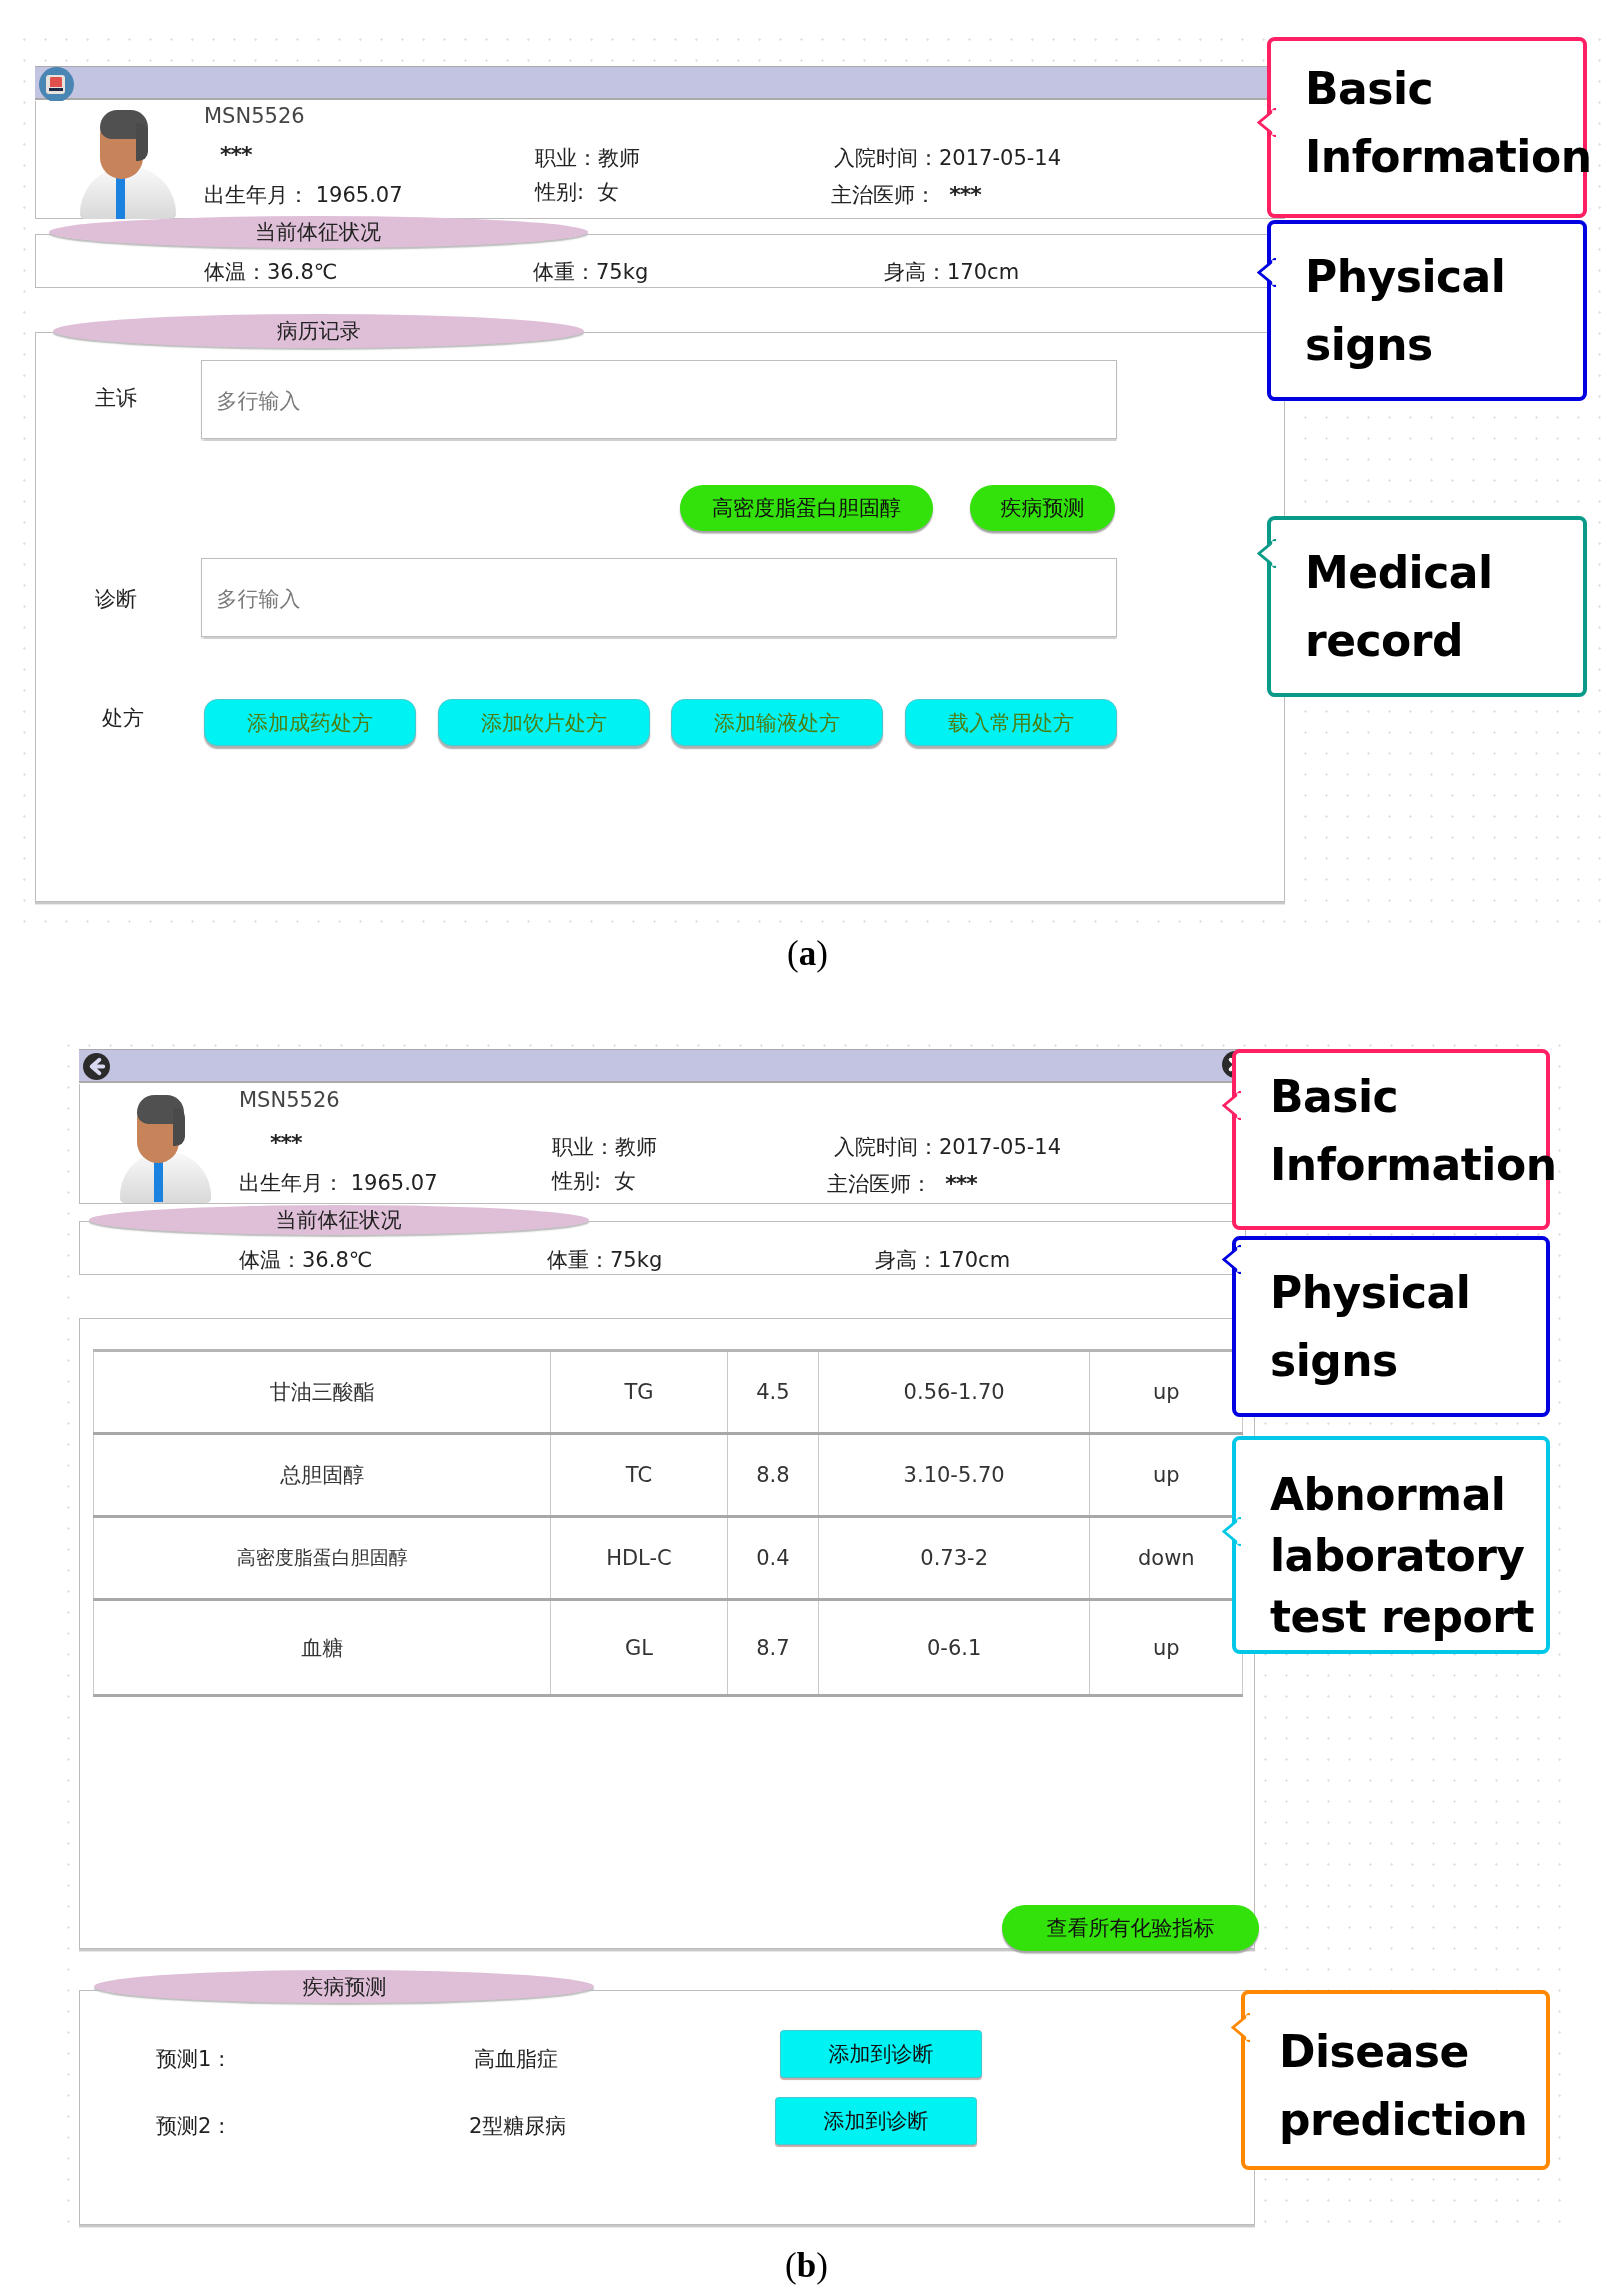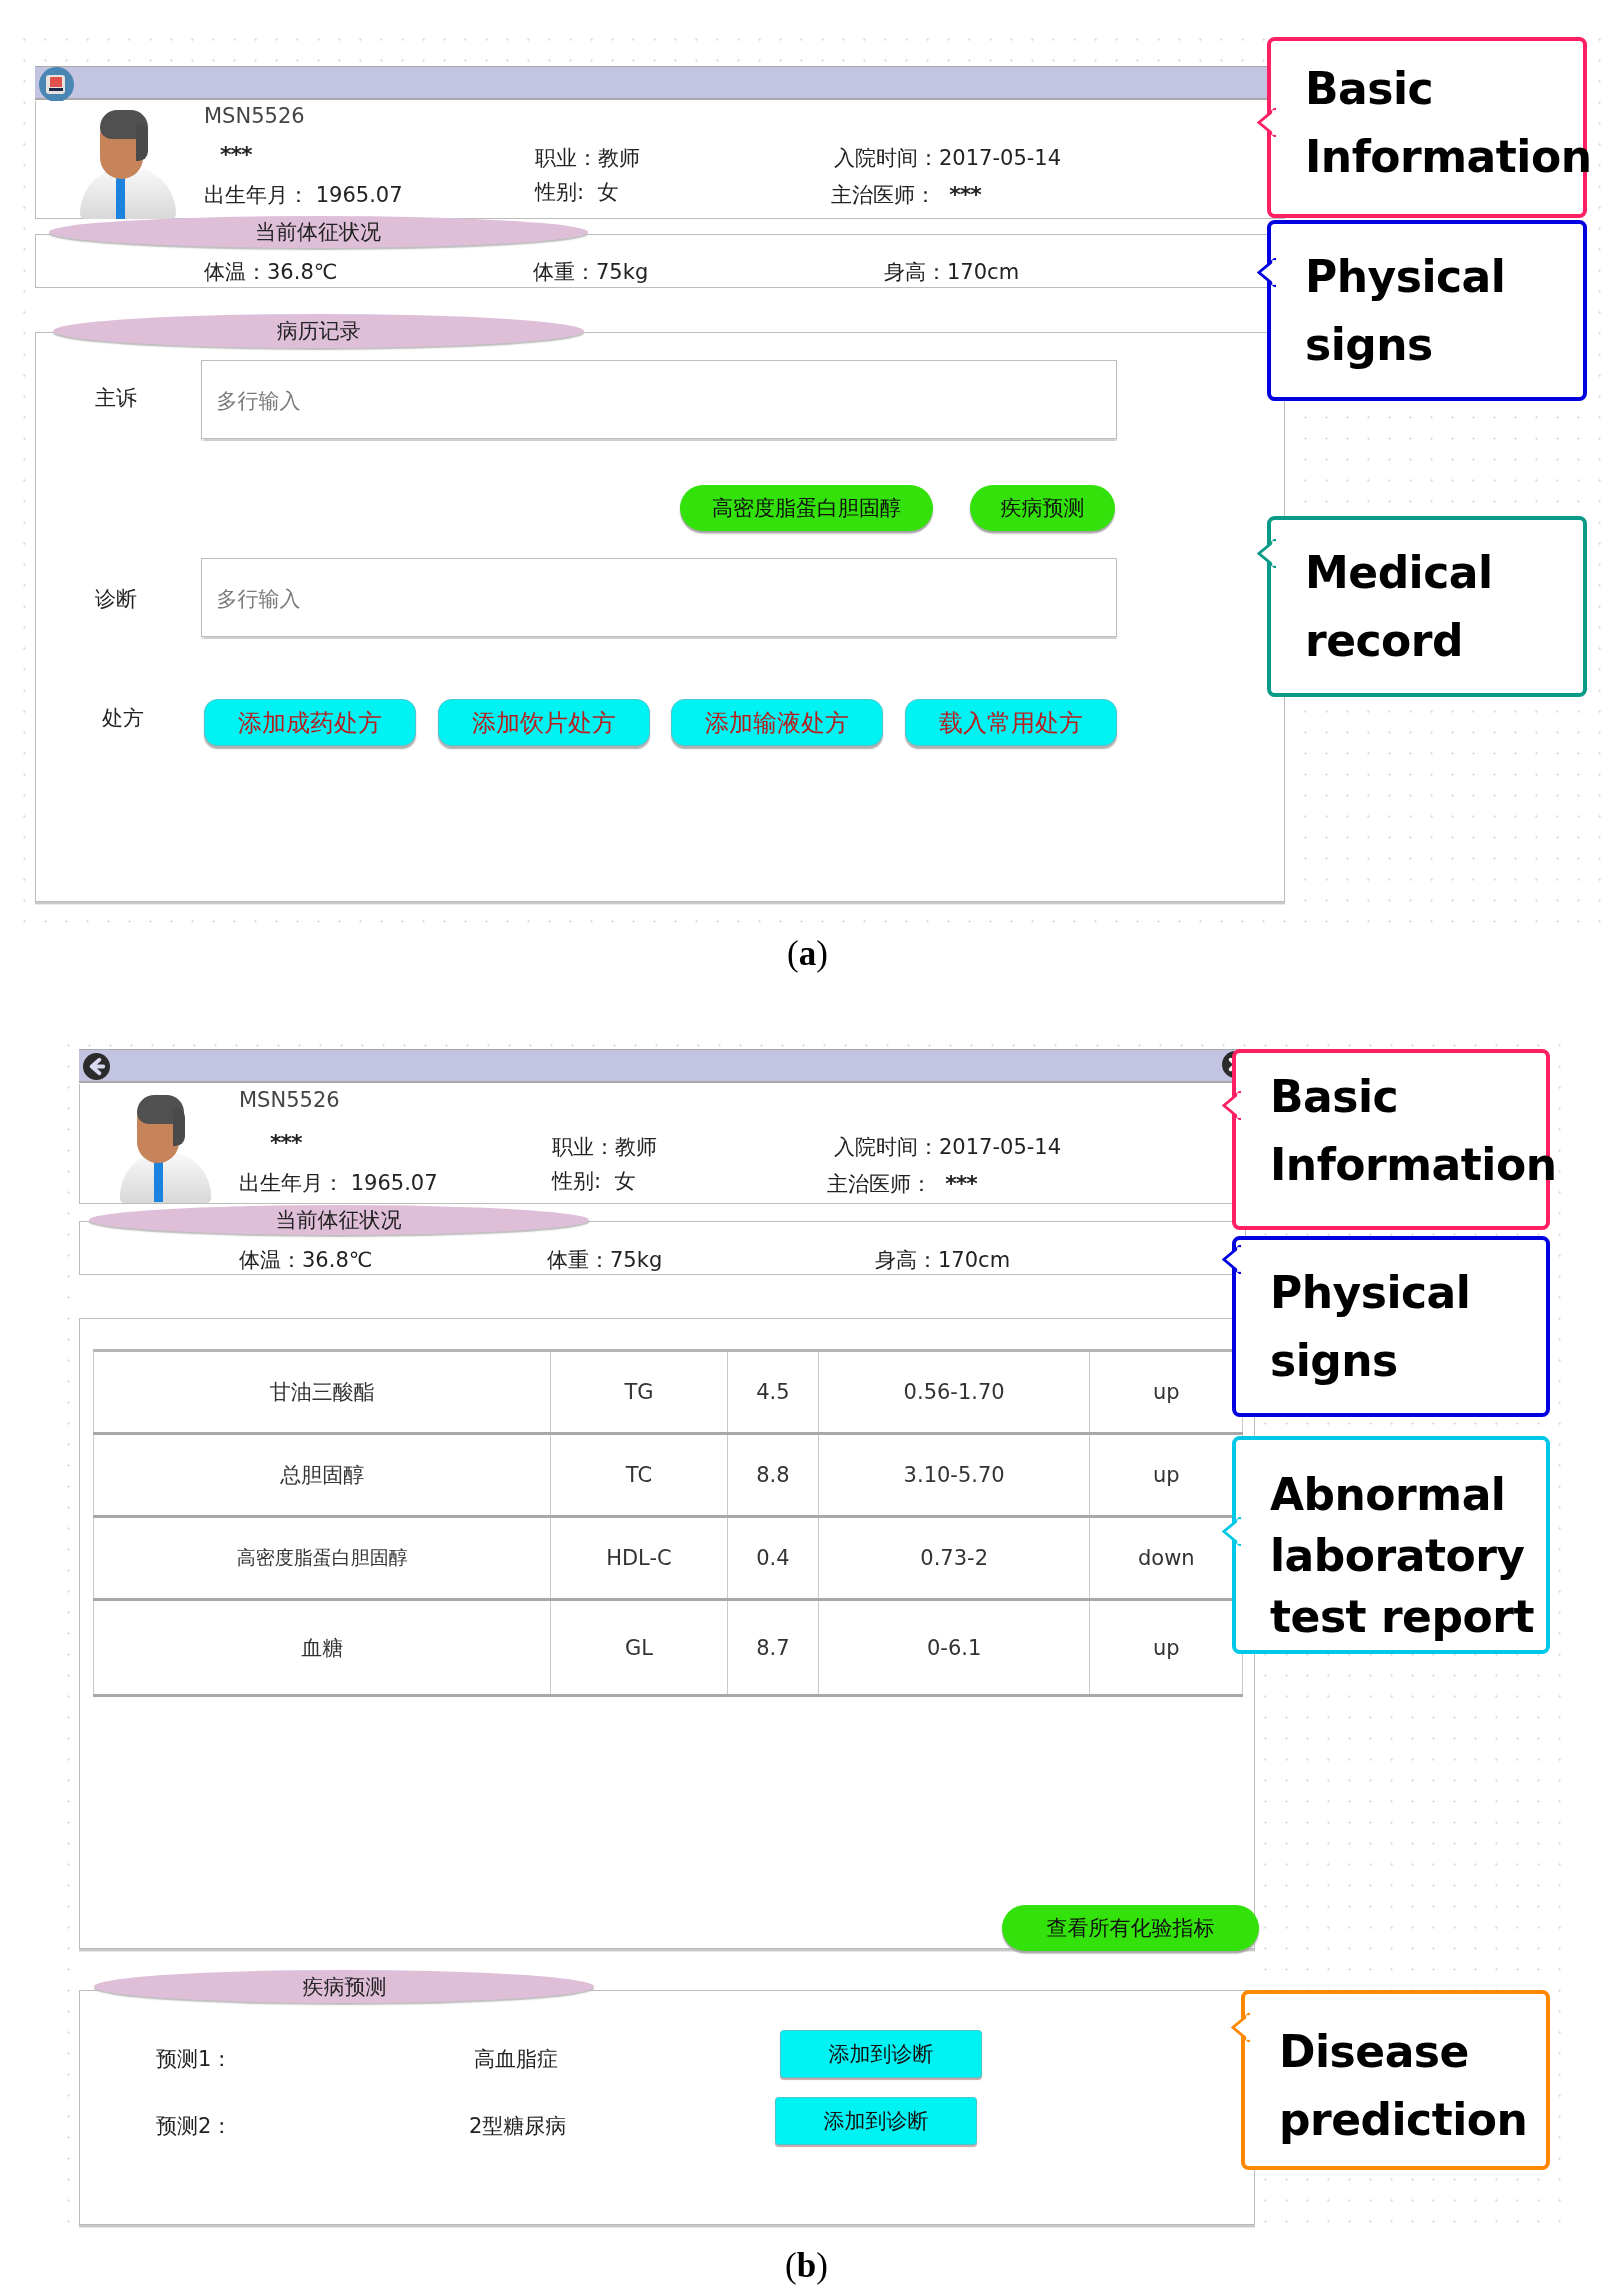--- a/index.html
+++ b/index.html
@@ -14,21 +14,21 @@
   .ellipse { position: absolute; background: #dfbfd8; border-radius: 50%;
              box-shadow: 0 1.9px 1.4px #bdbdbd; display: flex; align-items: center; justify-content: center;
              font-size: 21px; color: #222; }
   .txt { position: absolute; font-size: 21px; color: #222; white-space: nowrap; }
   .stars { font-size: 22px; font-weight: bold; letter-spacing: -1px; }
   .textarea { position: absolute; border: 1.4px solid #bdbdbd; background: #fff; box-shadow: 0 1.9px 1px #d0d0d0; }
   .textarea .ph { position: absolute; left: 14.4px; top: 12.5px; font-size: 21px; color: #7a7a7a; margin-top: 13px; }
   .btn-green { position: absolute; background: #33e20b; border-radius: 24px; box-shadow: 0 2.4px 1.4px #a5a5a5;
                display: flex; align-items: center; justify-content: center; font-size: 21px; color: #111; }
   .btn-cyan { position: absolute; background: #00f3f3; border-radius: 13.5px; border: 1px solid #47c8cf; box-shadow: 0 2.4px 1.4px #b0b0b0;
-              display: flex; align-items: center; justify-content: center; font-size: 24px; color: #b91c1c; }
+              display: flex; align-items: center; justify-content: center; font-size: 21px; color: #4d7c0f; }
   .btn-cyan-sq { position: absolute; background: #00f3f3; border-radius: 3.8px; border: 1px solid #47c8cf; box-shadow: 0 1.9px 1px #c8a8a8;
               display: flex; align-items: center; justify-content: center; font-size: 21px; color: #111; }
   .callout { position: absolute; border: 4.3px solid; border-radius: 7.7px; background: #fff; box-sizing: border-box; }
   .callout .notch { position: absolute; left: -14.4px; width: 19px; height: 29px; }
   .callout .label { position: absolute; left: 34px; font-family: "DejaVu Sans", sans-serif; font-weight: bold;
                     font-size: 44px; line-height: 68px; color: #000; letter-spacing: -0.5px; }
   .caption { position: absolute; font-family: "Liberation Serif", "DejaVu Serif", serif; font-size: 35px; color: #000; }
   .caption b { font-weight: bold; }
   table.lab { position: absolute; border-collapse: collapse; background: #fff; }
   table.lab td { border-left: 1.4px solid #c9c9c9; border-right: 1.4px solid #c9c9c9; border-bottom: 3.8px solid #a8a8a8;

